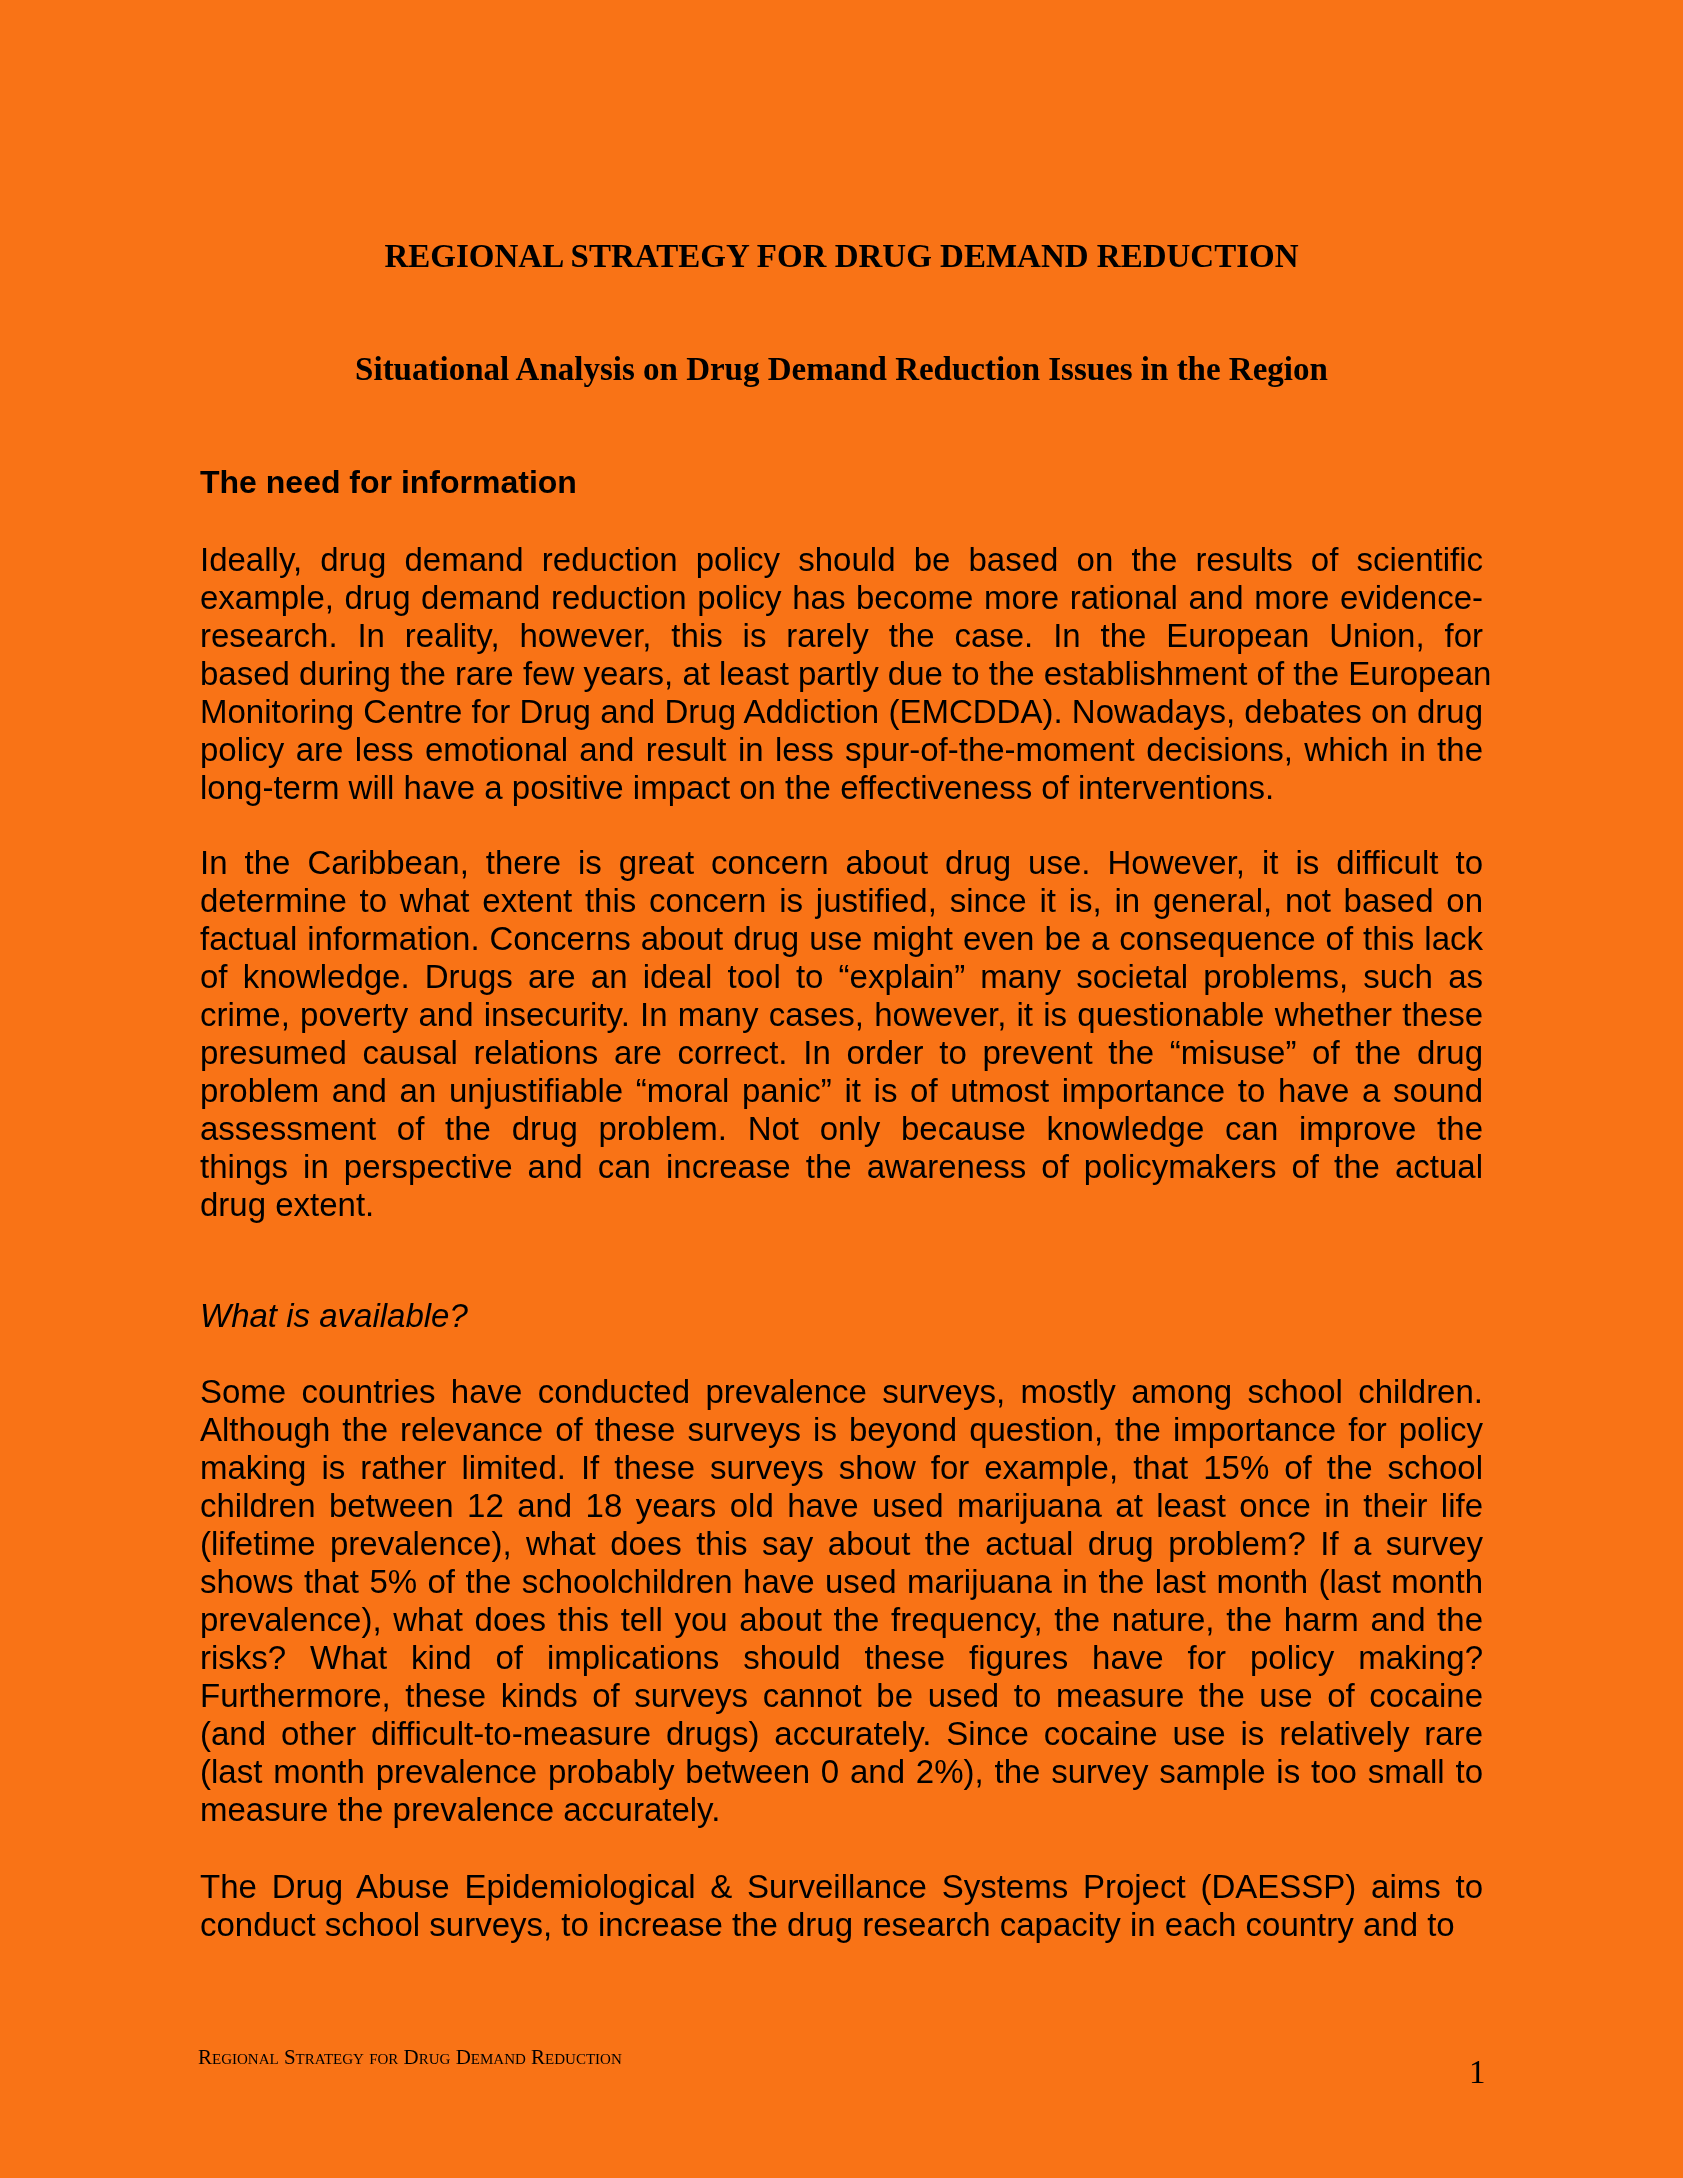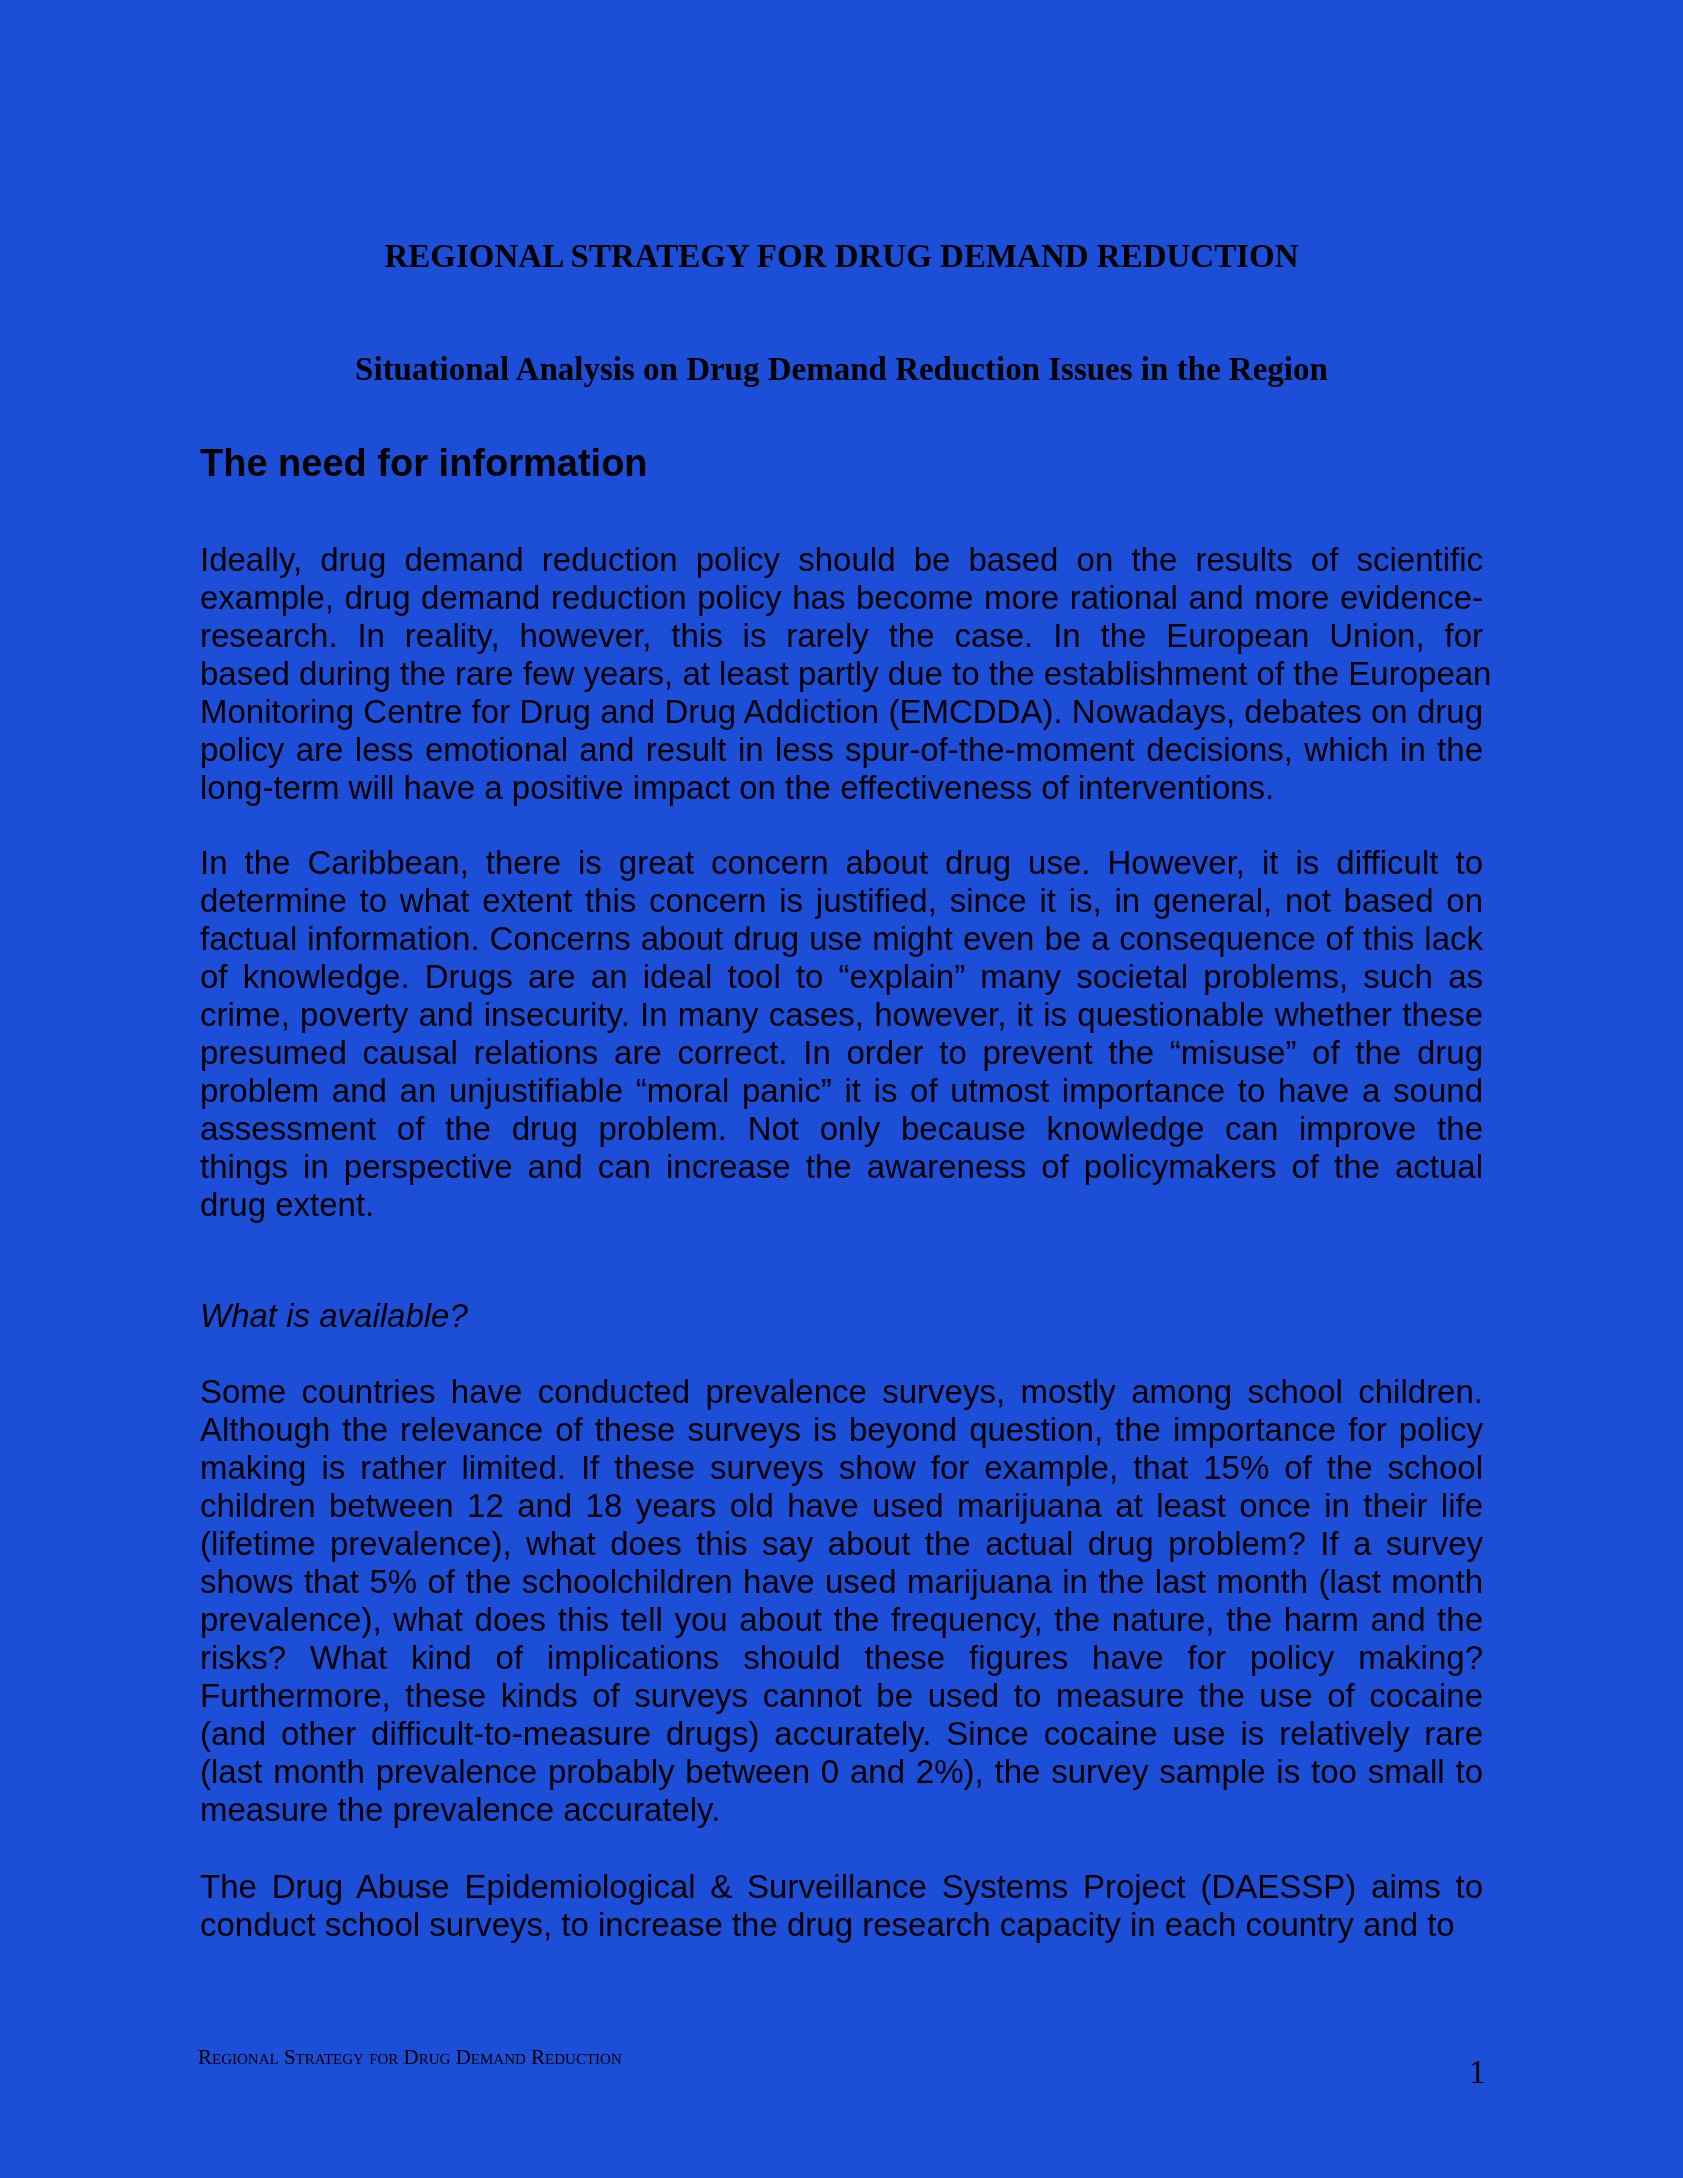--- a/index.html
+++ b/index.html
@@ -12,42 +12,42 @@
     height: 2178px;
     position: relative;
     overflow: hidden;
     color: #000000;
   }
   .page {
     position: absolute;
     left: 0; top: 0;
     width: 1683px;
     height: 2178px;
-    background: #1d4ed8;
+    background: #f97316;
   }
   .title, .subtitle {
     position: absolute;
     left: 0;
     width: 1683px;
     text-align: center;
     font-family: "Liberation Serif", "DejaVu Serif", serif;
     font-weight: bold;
     font-size: 33px;
     line-height: 38px;
     white-space: nowrap;
   }
   .title { top: 237px; }
   .subtitle { top: 350px; }
   .heading {
     position: absolute;
     left: 200px;
-    top: 444px;
+    top: 463px;
     font-family: "Liberation Sans", "DejaVu Sans", sans-serif;
     font-weight: bold;
-    font-size: 38px;
+    font-size: 32px;
     line-height: 38px;
     white-space: nowrap;
   }
   .subheading {
     position: absolute;
     left: 200px;
     top: 1297px;
     font-family: "Liberation Sans", "DejaVu Sans", sans-serif;
     font-style: italic;
     font-size: 33px;

